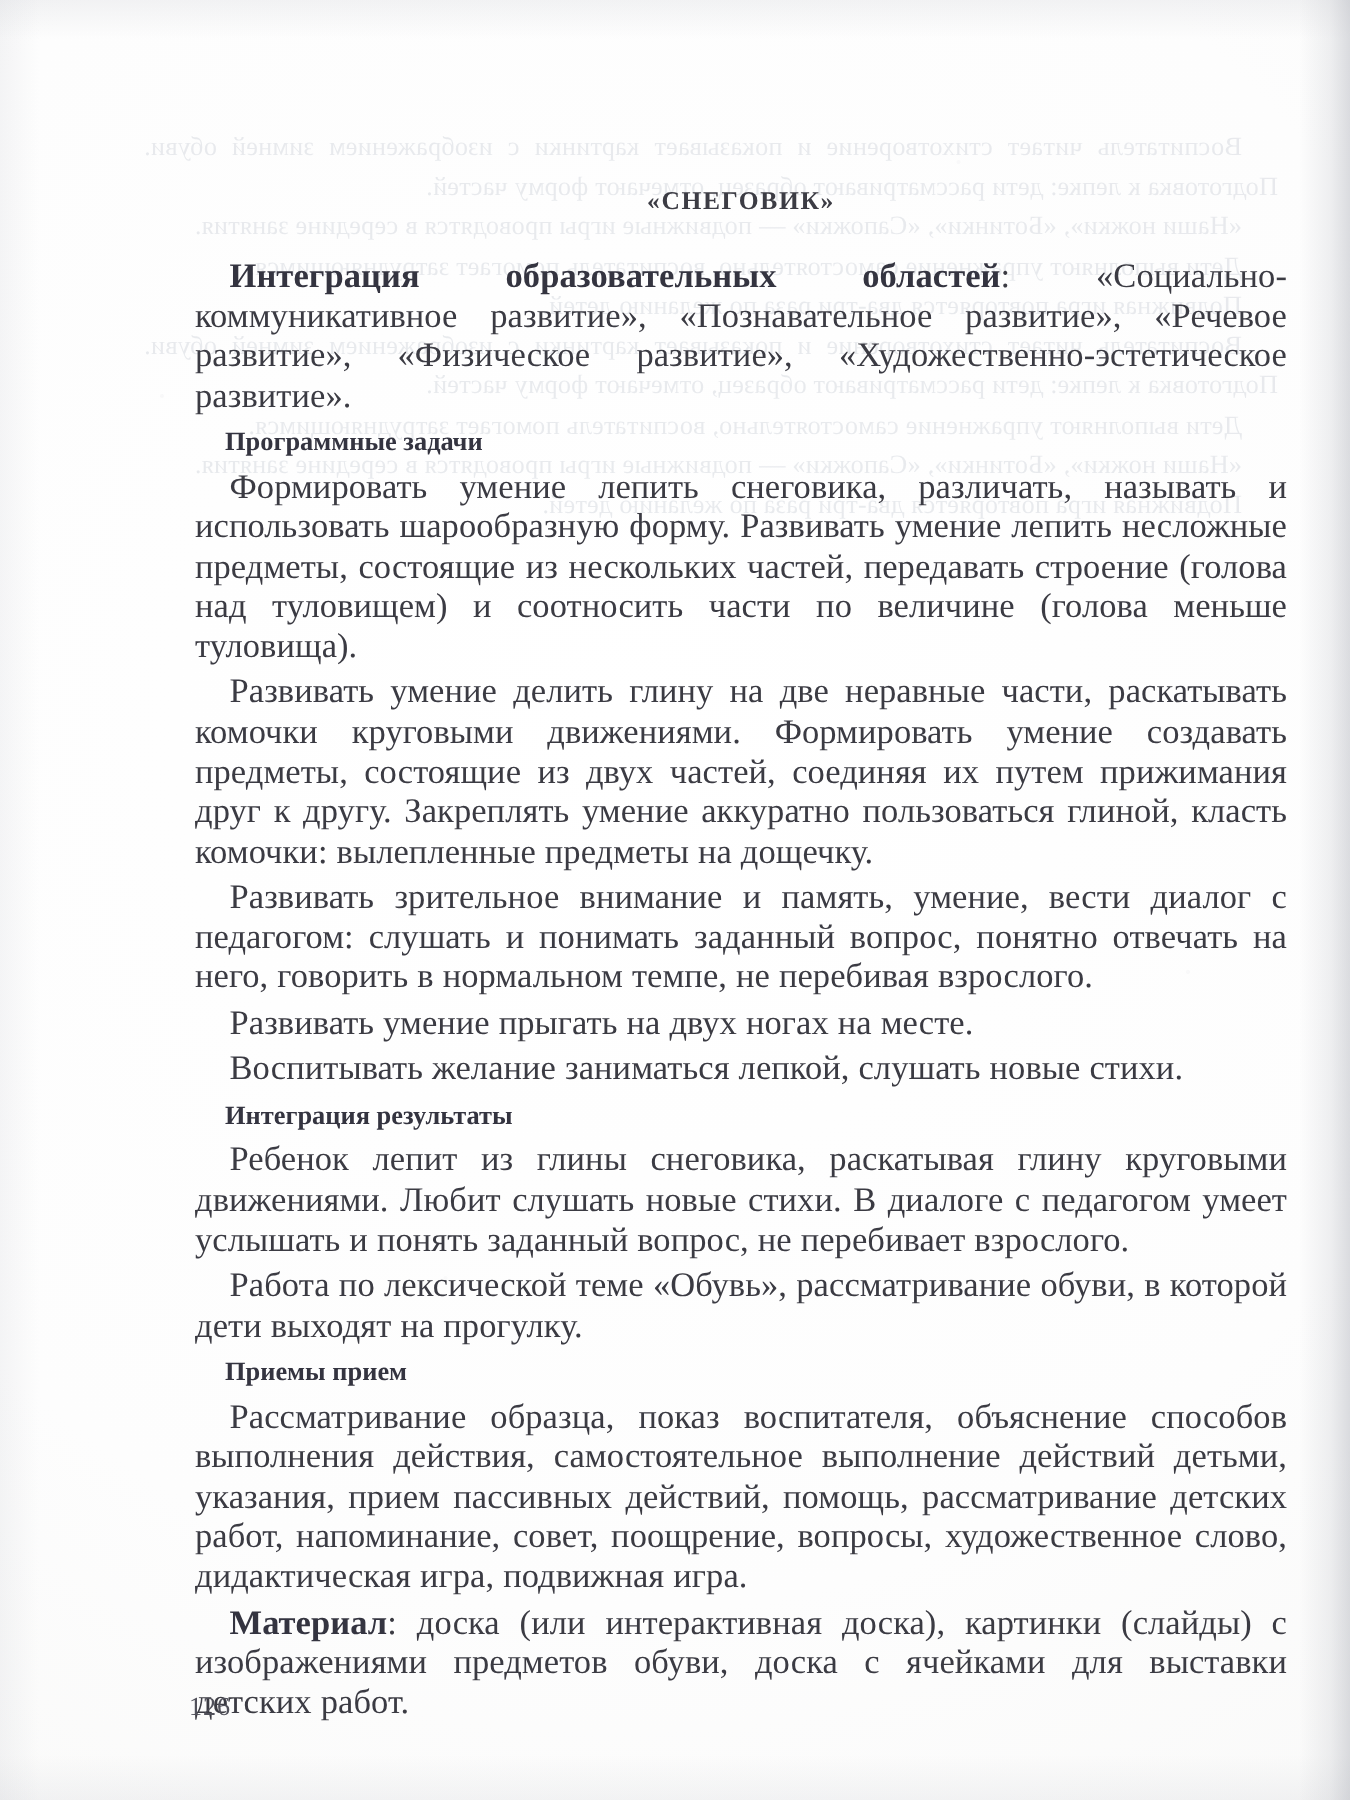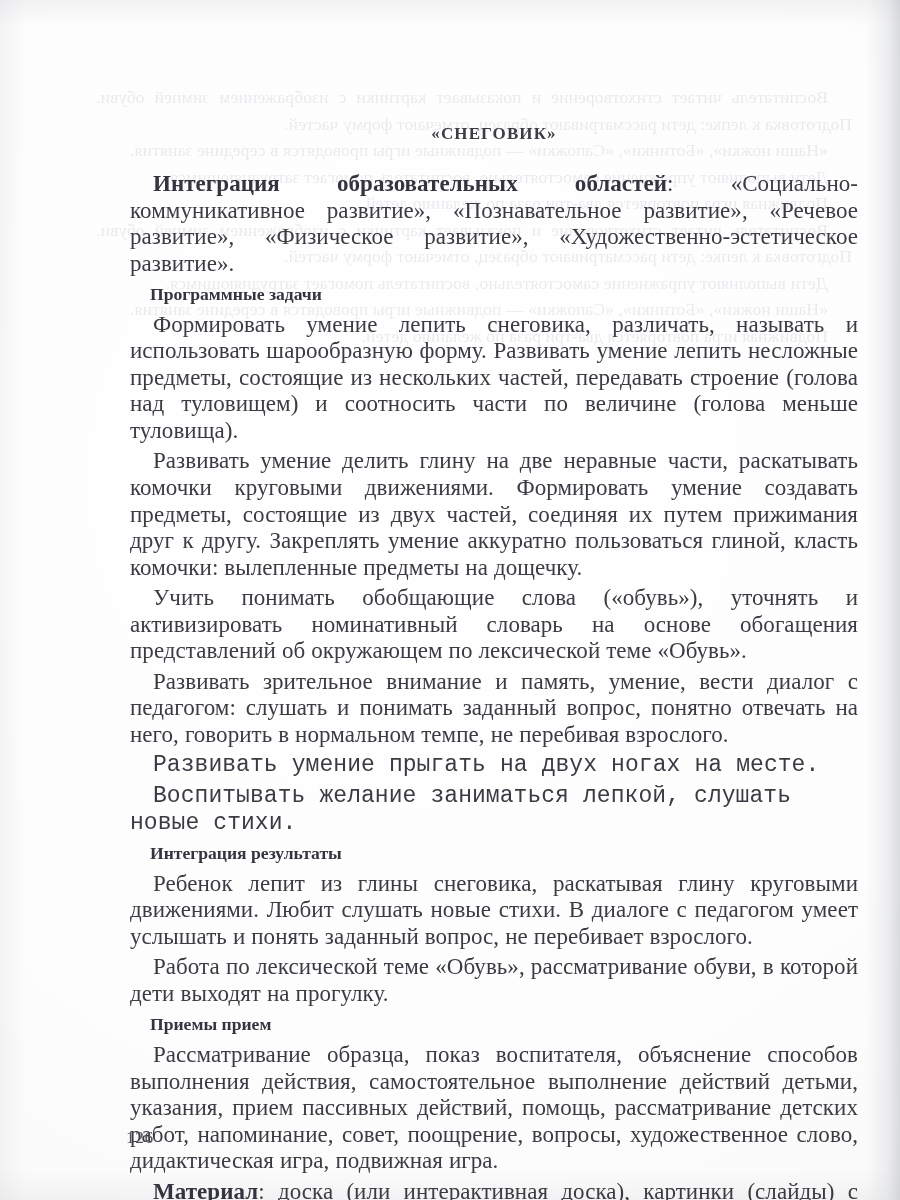--- a/index.html
+++ b/index.html
@@ -111,21 +111,21 @@
     font-size: 23px;
     line-height: 26.55px;
     text-align: justify;
     text-indent: 23px;
     letter-spacing: 0.05px;
     word-spacing: 0.2px;
     -webkit-hyphens: none;
     hyphens: none;
     color: #3b3b43;
   }
-  p.para.flush { text-align: left; font-family: Liberation Mono, monospace; }
+  p.para.flush { text-align: left; }
   p.heading {
     margin: 1px;
     font-size: 17.6px;
     line-height: 26.55px;
     text-indent: 23px;
     font-weight: bold;
     text-align: left;
     color: #343440;
   }
   .lead { font-weight: bold; color: #343440; }
@@ -184,21 +184,20 @@
     <div class="body-block">
 
       <p class="para"><span class="lead">Интеграция образовательных областей</span><span>: «Социально-коммуникативное развитие», «Познавательное развитие», «Речевое развитие», «Физическое развитие», «Художественно-эстетическое развитие».</span></p>
 
       <p class="heading">Программные задачи</p>
 
       <p class="para">Формировать умение лепить снеговика, различать, называть и использовать шарообразную форму. Развивать умение лепить несложные предметы, состоящие из нескольких частей, передавать строение (голова над туловищем) и соотносить части по величине (голова меньше туловища).</p>
 
       <p class="para">Развивать умение делить глину на две неравные части, раскатывать комочки круговыми движениями. Формировать умение создавать предметы, состоящие из двух частей, соединяя их путем прижимания друг к другу. Закреплять умение аккуратно пользоваться глиной, класть комочки: вылепленные предметы на дощечку.</p>
 
-      <p class="para">Учить понимать обобщающие слова («обувь»), уточнять и активизировать номинативный словарь на основе обогащения представлений об окружающем по лексической теме «Обувь».</p>
 
       <p class="para">Развивать зрительное внимание и память, умение, вести диалог с педагогом: слушать и понимать заданный вопрос, понятно отвечать на него, говорить в нормальном темпе, не перебивая взрослого.</p>
 
       <p class="para flush">Развивать умение прыгать на двух ногах на месте.</p>
 
       <p class="para flush">Воспитывать желание заниматься лепкой, слушать новые стихи.</p>
 
       <p class="heading">Интеграция результаты</p>
 
       <p class="para">Ребенок лепит из глины снеговика, раскатывая глину круговыми движениями. Любит слушать новые стихи. В диалоге с педагогом умеет услышать и понять заданный вопрос, не перебивает взрослого.</p>

